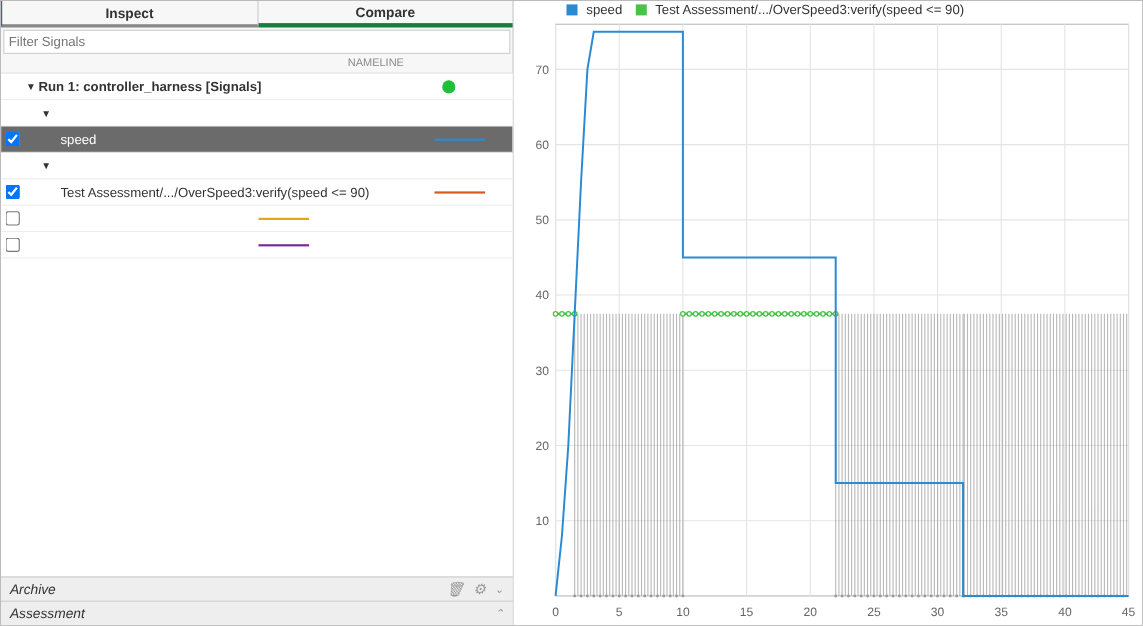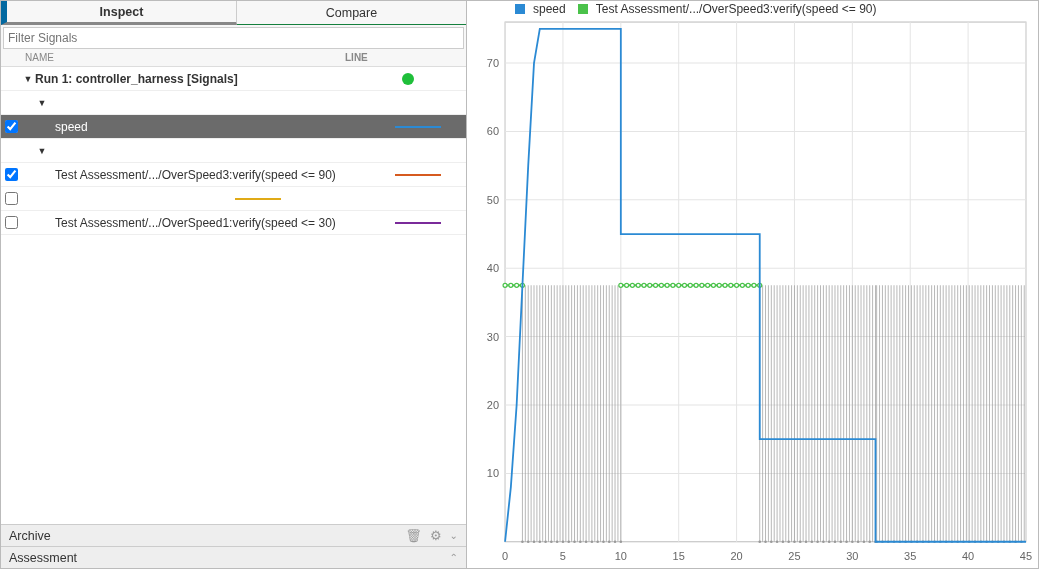--- a/index.html
+++ b/index.html
@@ -37,27 +37,28 @@
     display: flex;
     height: 24px;
   }
   .tab {
     flex: 1;
     display: flex;
     align-items: center;
     justify-content: center;
     font-size: 12.5px;
     color: #333;
-    border-bottom: 1px solid #15803d;
+    border-bottom: 4px solid #15803d;
     cursor: pointer;
+    font-weight: bold;
   }
   .tab.active {
     font-weight: bold;
     border-bottom: 3px solid #888;
-    border-left: 6px solid #0369a1;
+    border-left: 1px solid #0369a1;
     border-right: 1px solid #ccc;
   }
 
   .filter {
     height: 22px;
     border: 1px solid #ccc;
     margin: 2px 2px 0 2px;
     background: #fff;
   }
   .filter input {
@@ -73,22 +74,22 @@
 
   .colhead {
     display: flex;
     height: 18px;
     align-items: center;
     font-size: 10px;
     color: #888;
     padding: 0 4px;
     border-bottom: 1px solid #ddd;
   }
-  .colhead .col-name { flex: 0 0 340px; padding-left: 20px; }
-  .colhead .col-line { flex: 1; font-weight: bold; }
+  .colhead .col-name { flex: 0 0 340px; padding-left: 20px; text-align: right; }
+  .colhead .col-line { flex: 1; }
 
   .tree {
     flex: 1;
     background: #fff;
     overflow-y: auto;
   }
 
   .row {
     display: flex;
     align-items: center;
@@ -153,20 +154,21 @@
   .bbar {
     height: 22px;
     display: flex;
     align-items: center;
     justify-content: space-between;
     padding: 0 8px;
     background: #eee;
     border-top: 1px solid #ccc;
     font-size: 12.5px;
     cursor: pointer;
+    font-style: italic;
   }
   .bbar .icons {
     display: flex;
     gap: 8px;
     color: #999;
     align-items: center;
     font-size: 13px;
   }
 
   
@@ -274,21 +276,20 @@
         <span class="linecell">
             <span class="swatch-line" style="border-color:#e0aa17"></span>
           </span>
       </div>
 
       <div class="row">
         <span class="cb">
             <input type="checkbox" style="">
           </span>
         <span class="indent2"></span>
-        <span class="label">Test Assessment/.../OverSpeed1:verify(speed &lt;= 30)</span>
         <span class="linecell">
             <span class="swatch-line" style="border-color:#7a2a9a"></span>
           </span>
       </div>
 
     </div>
 
     <div class="bbar">
       <span>Archive</span>
       <span class="icons">

